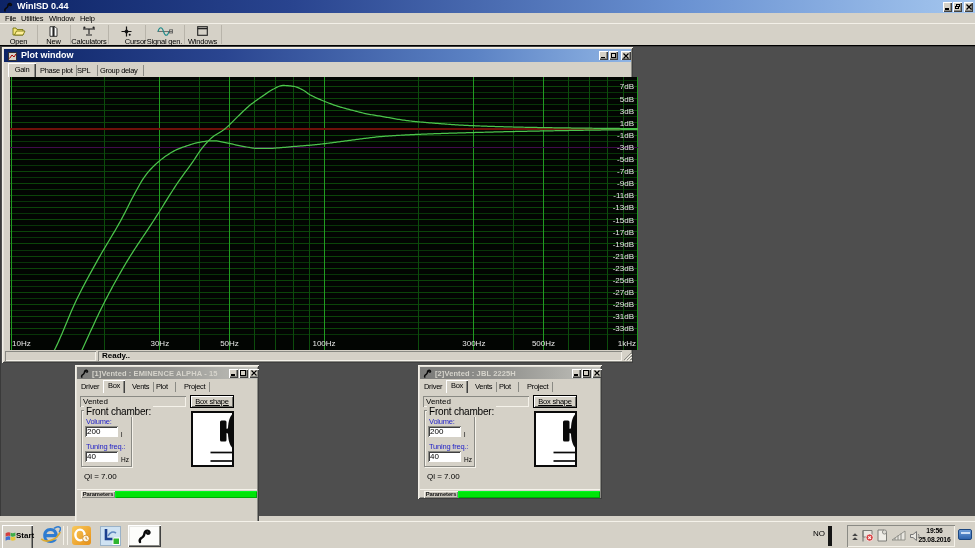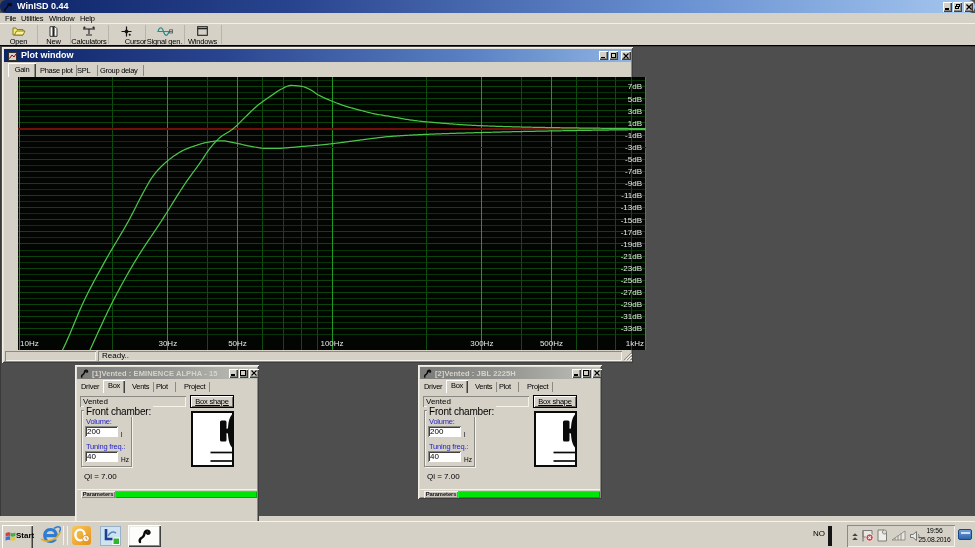--- a/index.html
+++ b/index.html
@@ -3,34 +3,34 @@
 <meta charset="utf-8">
 <style>
   * { margin:0; padding:0; box-sizing:border-box; }
   html,body { width:975px; height:548px; overflow:hidden; background:#4e4e4e;
     font-family:"Liberation Sans", sans-serif; -webkit-font-smoothing:antialiased; }
   .abs { position:absolute; }
   .raised { box-shadow: inset 1px 1px 0 #f3f0e8, inset -1px -1px 0 #3f3f3f, inset 2px 2px 0 #e4e1d8, inset -2px -2px 0 #8a8a84; }
   .sunken-thin { box-shadow: inset 1px 1px 0 #8a8a84, inset -1px -1px 0 #f5f2ea; }
   .chrome { background:#d5d1c7; }
   .btn3d { background:#d5d1c7; box-shadow: inset 1px 1px 0 #ffffff, inset -1px -1px 0 #404040, inset -2px -2px 0 #8a8a84; }
-  .titlebar-active { background: linear-gradient(90deg,#0d2466 0%,#29448f 30%,#6a92d2 70%,#a4c6ee 100%); border-radius: 6px; }
+  .titlebar-active { background: linear-gradient(90deg,#0d2466 0%,#29448f 30%,#6a92d2 70%,#a4c6ee 100%); }
   .titlebar-active2 { background: linear-gradient(90deg,#0d2466 0%,#2a4590 35%,#5b82c4 75%,#8fb4e4 100%); }
   .titlebar-inactive { background: linear-gradient(90deg,#7a7a78 0%,#969692 50%,#c2c2bc 100%); }
   .wtitle { color:#ffffff; font-size:9px; font-weight:bold; letter-spacing:0px; white-space:nowrap; }
   .wtitle-in { color:#d6d4cc; font-size:7.5px; font-weight:bold; letter-spacing:0.1px; white-space:nowrap; }
   .menu-item { position:absolute; top:1px; font-size:7.5px; letter-spacing:-0.2px; color:#000; }
   .tb-label { font-size:7.5px; letter-spacing:-0.2px; color:#000; text-align:center; }
   .tab { position:absolute; font-size:7.5px; letter-spacing:-0.3px; color:#000; white-space:nowrap; }
   .tab-selected { background:#d5d1c7; box-shadow: inset 1px 1px 0 #ffffff, inset -1px 0 0 #404040, inset -2px 0 0 #8a8a84; }
   .blue-label { color:#2424c8; font-size:7.5px; letter-spacing:-0.2px; white-space:nowrap; }
   .small-label { color:#000; font-size:10px; letter-spacing:-0.2px; white-space:nowrap; }
   .input { background:#fff; font-size:8px; color:#000; padding-left:2px; line-height:10px;
     box-shadow: inset 1px 1px 0 #8a8a84, inset -1px -1px 0 #fff, inset 2px 2px 0 #404040; }
-  .statuspanel { box-shadow: inset 1px 1px 0 #8a8a84, inset -1px -1px 0 #f5f2ea; font-size:8px; color:#000; }
+  .statuspanel { box-shadow: inset 1px 1px 0 #8a8a84, inset -1px -1px 0 #f5f2ea; font-size:8px; color:#000;font-weight:bold; }
   svg { display:block; }
   .trayicon { position:absolute; top:4px; }
 </style>
 </head>
 <body>
 
 <div class="abs titlebar-active" style="left:0;top:0;width:975px;height:13px;">
   <svg class="abs" style="left:3px;top:2px;" width="10" height="10" viewBox="0 0 10 10">
     <path d="M2 9 C1 7 3 6.5 4 5.5 C5.5 4.2 4.5 3 5.5 2 C6.3 1.2 8 1.2 8.3 2.4 C8.6 3.5 7 3.8 6.6 3 " stroke="#0a0a0a" stroke-width="1.6" fill="none" stroke-linecap="round"></path>
   </svg>
@@ -137,21 +137,21 @@
     </div>
   </div>
 
   <div class="abs" style="left:2px;top:16px;width:627px;height:14px;">
     <div class="tab tab-selected" style="left:4px;top:0px;width:28px;height:14px;text-align:center;line-height:13px;">Gain</div>
     <div class="tab" style="left:36px;top:2px;height:11px;line-height:11px;padding-right:4px;border-right:1px solid #8a8a84;">Phase plot</div>
     <div class="tab" style="left:73px;top:2px;height:11px;line-height:11px;padding-right:7px;border-right:1px solid #8a8a84;">SPL</div>
     <div class="tab" style="left:96px;top:2px;height:11px;line-height:11px;padding-right:5px;border-right:1px solid #8a8a84;">Group delay</div>
   </div>
 
-  <div class="abs" style="left:16px;top:30px;width:628px;height:273px;background:#020502;">
+  <div class="abs" style="left:8px;top:30px;width:628px;height:273px;background:#020502;">
     <svg id="plot-svg" width="628" height="273" viewBox="0 0 628 273">
         <line x1="0" y1="3.6000000000000014" x2="628" y2="3.6000000000000014" stroke="#083508" stroke-width="1" shape-rendering="crispEdges"></line>
         <line x1="0" y1="9.649999999999999" x2="628" y2="9.649999999999999" stroke="#0b4509" stroke-width="1" shape-rendering="crispEdges"></line>
         <line x1="0" y1="15.700000000000003" x2="628" y2="15.700000000000003" stroke="#083508" stroke-width="1" shape-rendering="crispEdges"></line>
         <line x1="0" y1="21.75" x2="628" y2="21.75" stroke="#0b4509" stroke-width="1" shape-rendering="crispEdges"></line>
         <line x1="0" y1="27.8" x2="628" y2="27.8" stroke="#083508" stroke-width="1" shape-rendering="crispEdges"></line>
         <line x1="0" y1="33.85" x2="628" y2="33.85" stroke="#0b4509" stroke-width="1" shape-rendering="crispEdges"></line>
         <line x1="0" y1="39.9" x2="628" y2="39.9" stroke="#083508" stroke-width="1" shape-rendering="crispEdges"></line>
         <line x1="0" y1="45.95" x2="628" y2="45.95" stroke="#0b4509" stroke-width="1" shape-rendering="crispEdges"></line>
         <line x1="0" y1="52" x2="628" y2="52" stroke="#083508" stroke-width="1" shape-rendering="crispEdges"></line>

